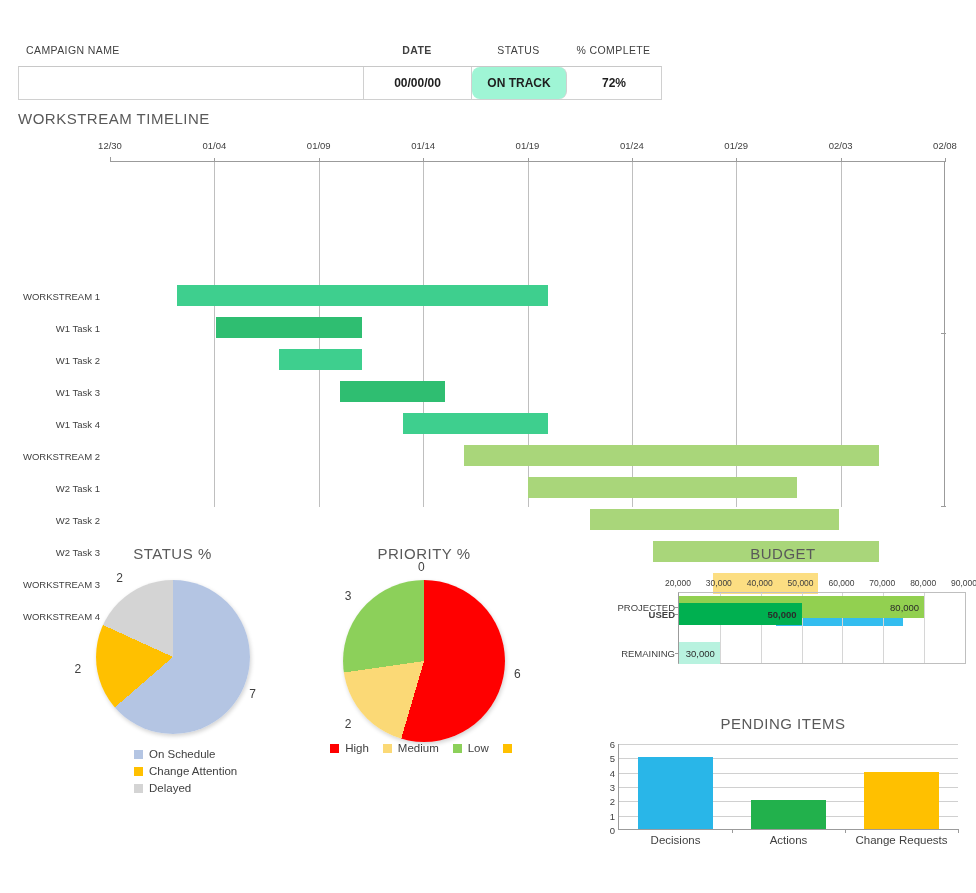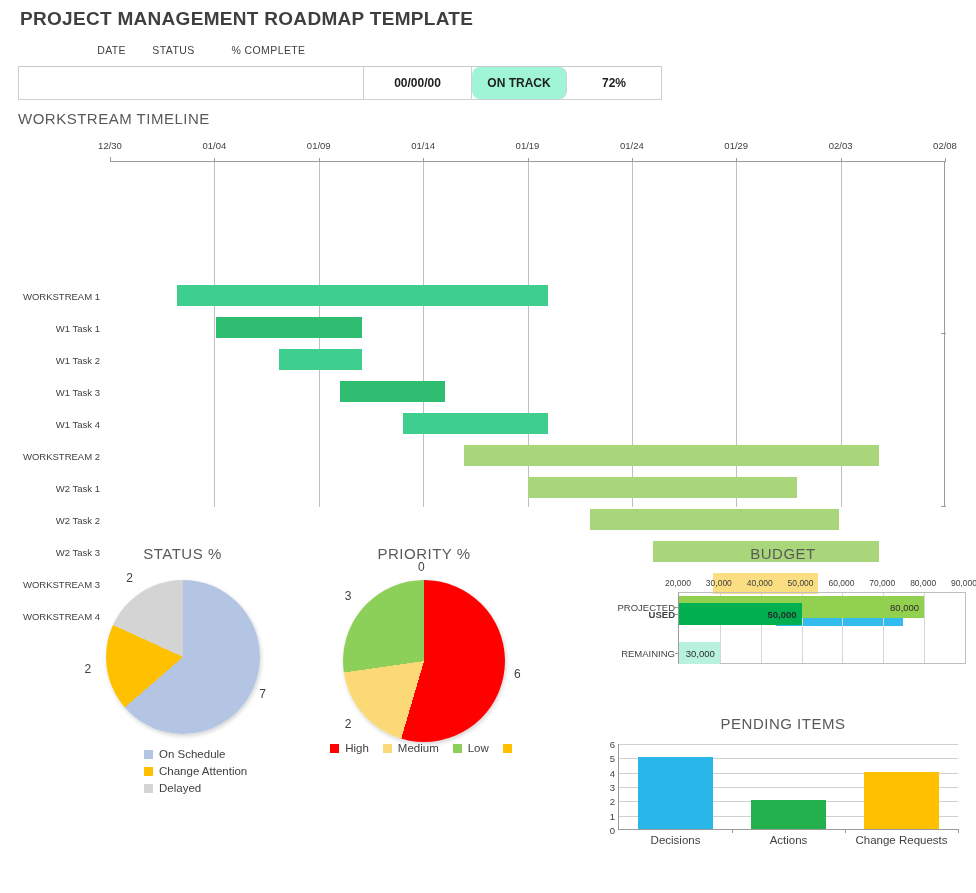--- a/index.html
+++ b/index.html
@@ -18,21 +18,21 @@
   .main-title {
     position:absolute; left:20px; top:8px;
     font-size:19px; font-weight:bold; letter-spacing:0.3px;
     color:#3f3f3f;
   }
 
   
   .summary { position:absolute; left:18px; top:44px; width:644px; }
   .summary-head { display:flex; height:18px; font-size:10.5px; color:#3f3f3f; letter-spacing:0.4px;}
   .summary-head .c-name { width:345px; padding-left:8px; }
-  .summary-head .c-date { width:108px; text-align:right; }
+  .summary-head .c-date { width:108px; text-align:center;font-weight:bold; }
   .summary-head .c-status { width:95px; text-align:center; }
   .summary-head .c-pct { width:95px; text-align:center; }
   .summary-row { display:flex; height:34px; border:1px solid #d0d0d0; border-top:1px solid #c8c8c8; margin-top:4px; }
   .summary-row > div {
     display:flex; align-items:center; justify-content:center;
     font-size:12px; font-weight:bold; color:#1f1f1f;
     border-right:1px solid #d0d0d0;
   }
   .summary-row > div:last-child { border-right:none; }
   .cell-name { width:345px; }
@@ -75,21 +75,21 @@
     position:absolute; left:0; width:100px; height:32px;
     display:flex; align-items:center; justify-content:flex-end;
     font-size:9.5px; color:#3f3f3f; white-space:nowrap;
   }
   .gbar { position:absolute; height:21px; top:5px; border-radius:0; }
 
   
   .chart-title { font-size:15px; color:#595959; text-align:center; letter-spacing:0.5px; }
 
   .panel { position:absolute; }
-  #status-panel { left:16px; top:545px; width:290px;padding-left:43px; }
+  #status-panel { left:6px; top:545px; width:290px;padding-left:43px; }
   #priority-panel { left:279px; top:545px; width:290px; }
 
   .pie-wrap { position:relative; margin:18px auto 0 auto; }
   .pie { border-radius:50%; position:relative; }
   .pie-label {
     position:absolute; font-size:12px; color:#3f3f3f;
   }
 
   .legend { margin-top:14px; }
   .legend-row { display:flex; align-items:center; font-size:11.5px; color:#3f3f3f; margin-bottom:5px; }
@@ -137,24 +137,24 @@
     position:absolute; top:90px; font-size:11.5px; color:#3f3f3f; text-align:center;
     transform:translateX(-50%); white-space:nowrap;
   }
   .pend-tick { position:absolute; bottom:-4px; width:1px; height:4px; background:#9b9b9b; }
 </style>
 </head>
 <body>
 
 <div class="page">
 
-  <div class="main-title">PROJECT MANAGEMENT ROADMAP TEMPLATE</div>
 
   <div class="summary">
     <div class="summary-head">
+      <div class="c-name">CAMPAIGN NAME</div>
       <div class="c-date">DATE</div>
       <div class="c-status">STATUS</div>
       <div class="c-pct">% COMPLETE</div>
     </div>
     <div class="summary-row">
       <div class="cell-name"></div>
       <div class="cell-date">00/00/00</div>
       <div class="cell-status" id="status-cell" style="background: rgb(159, 245, 213);">ON TRACK</div>
       <div class="cell-pct">72%</div>
     </div>

